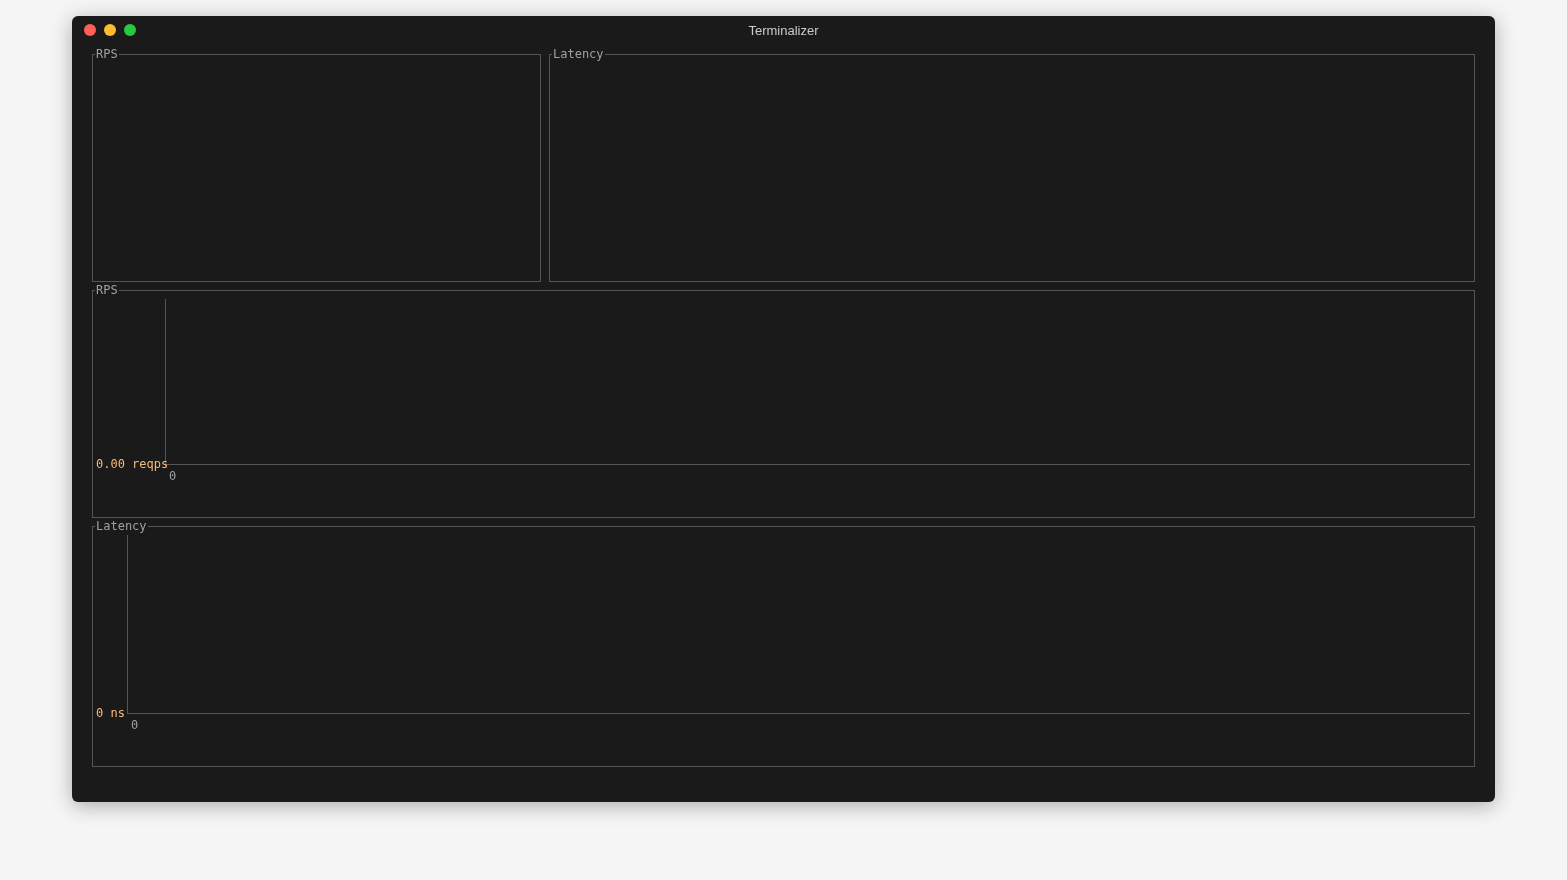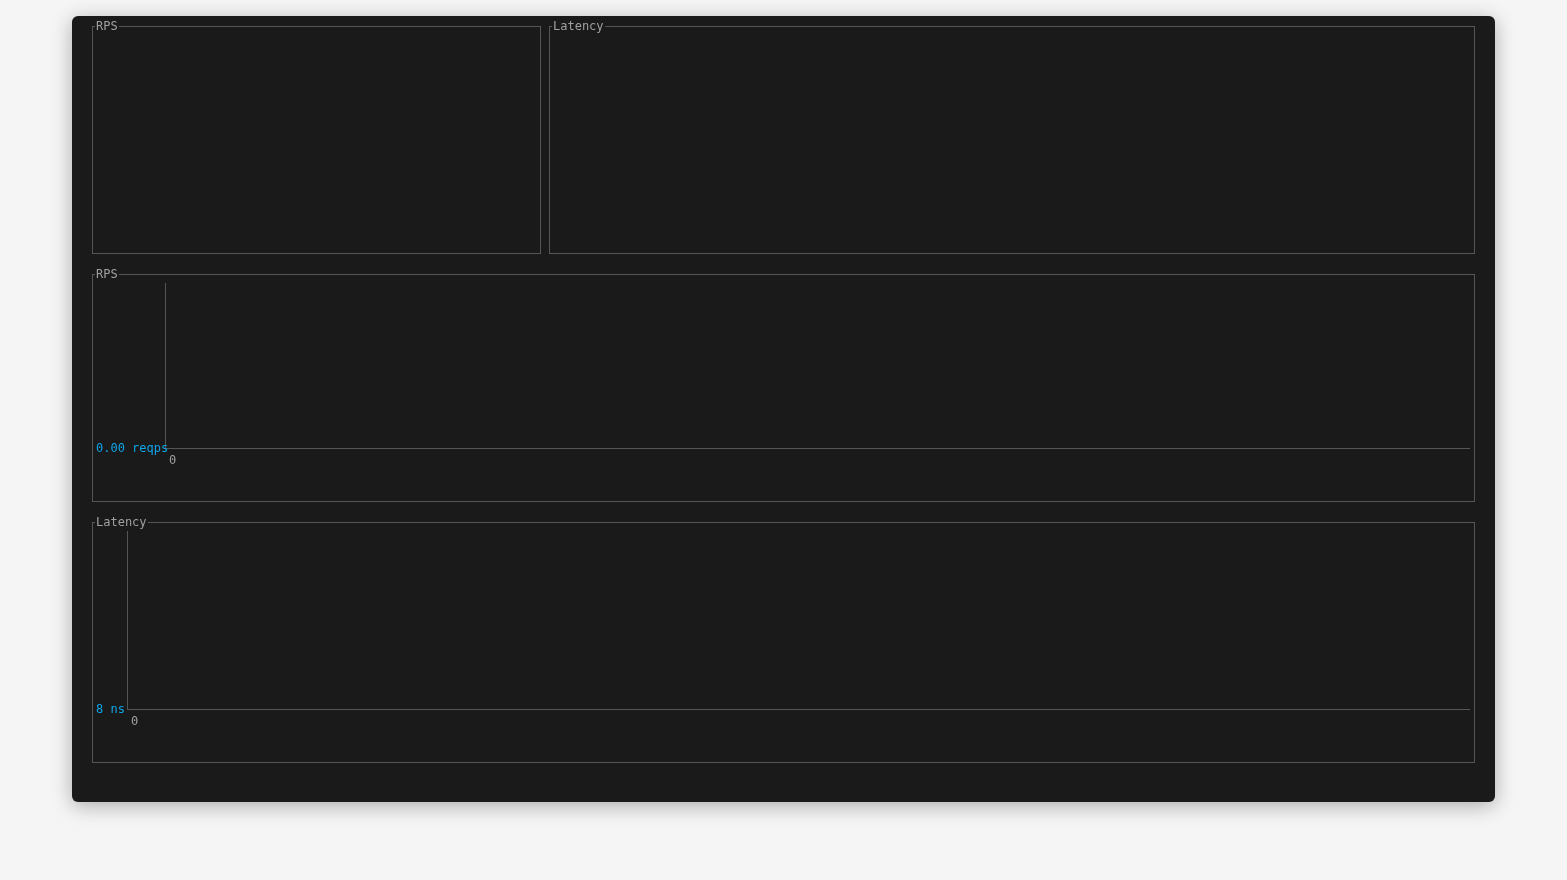--- a/index.html
+++ b/index.html
@@ -53,21 +53,21 @@
       font-family: -apple-system, BlinkMacSystemFont, sans-serif;
     }
     .terminal-content {
       flex: 1;
       padding: 10px 20px 14px 20px;
       color: #a0a0a0;
       font-size: 12px;
       line-height: 1.3;
       display: flex;
       flex-direction: column;
-      gap: 20px;
+      gap: 8px;
     }
     .top-row {
       display: flex;
       gap: 8px;
       height: 228px;
     }
     .panel {
       border: 1px solid #555;
       position: relative;
       flex: 1;
@@ -103,39 +103,47 @@
       top: 8px;
       bottom: 52px;
       border-left: 1px solid #555;
       border-bottom: 1px solid #555;
     }
     .mid-row .chart-area { left: 72px; right: 4px; }
     .bottom-row .chart-area { left: 34px; right: 4px; }
     .y-label {
       position: absolute;
       bottom: 52px;
-      color: #0ea5e9;
+      color: #fdba74;
       font-size: 12px;
       transform: translateY(50%);
     }
     .mid-row .y-label { left: 3px; }
     .bottom-row .y-label { left: 3px; }
     .x-label {
       position: absolute;
       bottom: 32px;
       color: #a0a0a0;
       font-size: 12px;
     }
     .mid-row .x-label { left: 76px; }
     .bottom-row .x-label { left: 38px; }
   </style>
 </head>
 <body>
 
 <div class="terminal-window">
+  <div class="titlebar">
+    <div class="traffic-lights">
+      <div class="traffic-light red"></div>
+      <div class="traffic-light yellow"></div>
+      <div class="traffic-light green"></div>
+    </div>
+    <div class="title">Terminalizer</div>
+  </div>
   <div class="terminal-content">
 
     <div class="top-row">
       <div class="panel top-1">
         <div class="panel-label">RPS</div>
       </div>
       <div class="panel top-3">
         <div class="panel-label">Latency</div>
       </div>
     </div>
@@ -146,19 +154,19 @@
         <div class="chart-area"></div>
         <div class="y-label">0.00 reqps</div>
         <div class="x-label">0</div>
       </div>
     </div>
 
     <div class="bottom-row">
       <div class="chart-panel">
         <div class="panel-label">Latency</div>
         <div class="chart-area"></div>
-        <div class="y-label">8 ns</div>
+        <div class="y-label">0 ns</div>
         <div class="x-label">0</div>
       </div>
     </div>
 
   </div>
 </div>
 
 </body></html>

